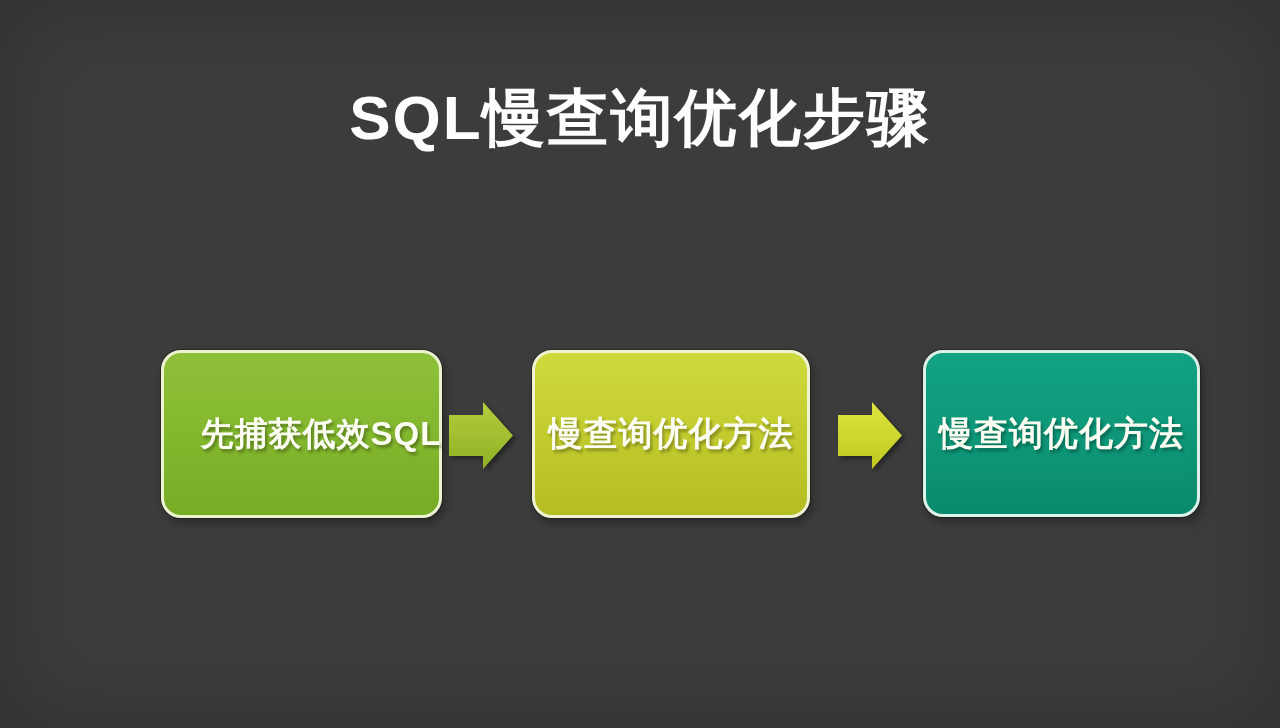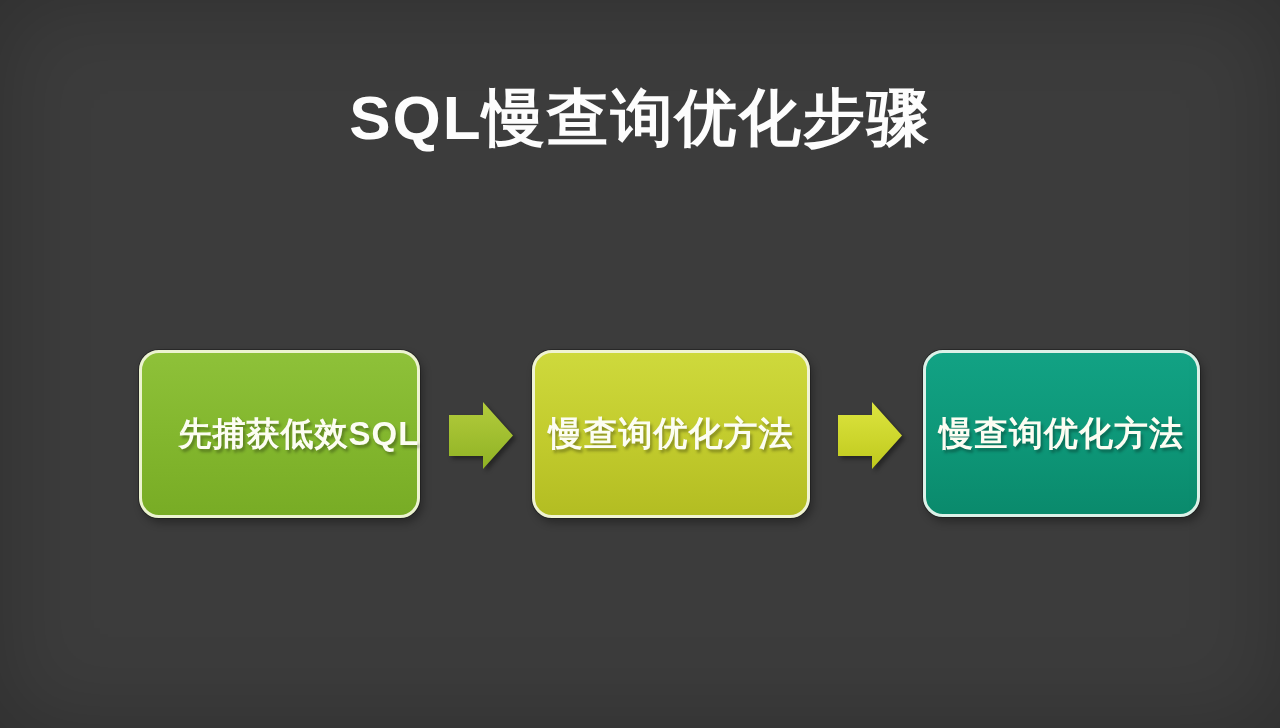--- a/index.html
+++ b/index.html
@@ -41,21 +41,21 @@
     position: absolute;
     box-sizing: border-box;
     border-radius: 20px;
     border: 3px solid #ecf3d0;
     display: flex;
     align-items: center;
     justify-content: center;
     box-shadow: 0 0 0 1px rgba(25,25,25,0.55), 3px 5px 9px rgba(0,0,0,0.32);
   }
   .box1 {
-    left: 139px; top: 350px; width: 281px; height: 168px;
+    left: 161px; top: 350px; width: 281px; height: 168px;
     background: linear-gradient(180deg, #8ec139 0%, #83b72e 50%, #78ac25 100%);
     border-color: #ecf3d0;
     padding-left: 39px;
   }
   .box2 {
     left: 532px; top: 350px; width: 278px; height: 168px;
     background: linear-gradient(180deg, #ced93c 0%, #c3cc2e 50%, #b3bd22 100%);
     border-color: #f0f3d2;
   }
   .box3 {

